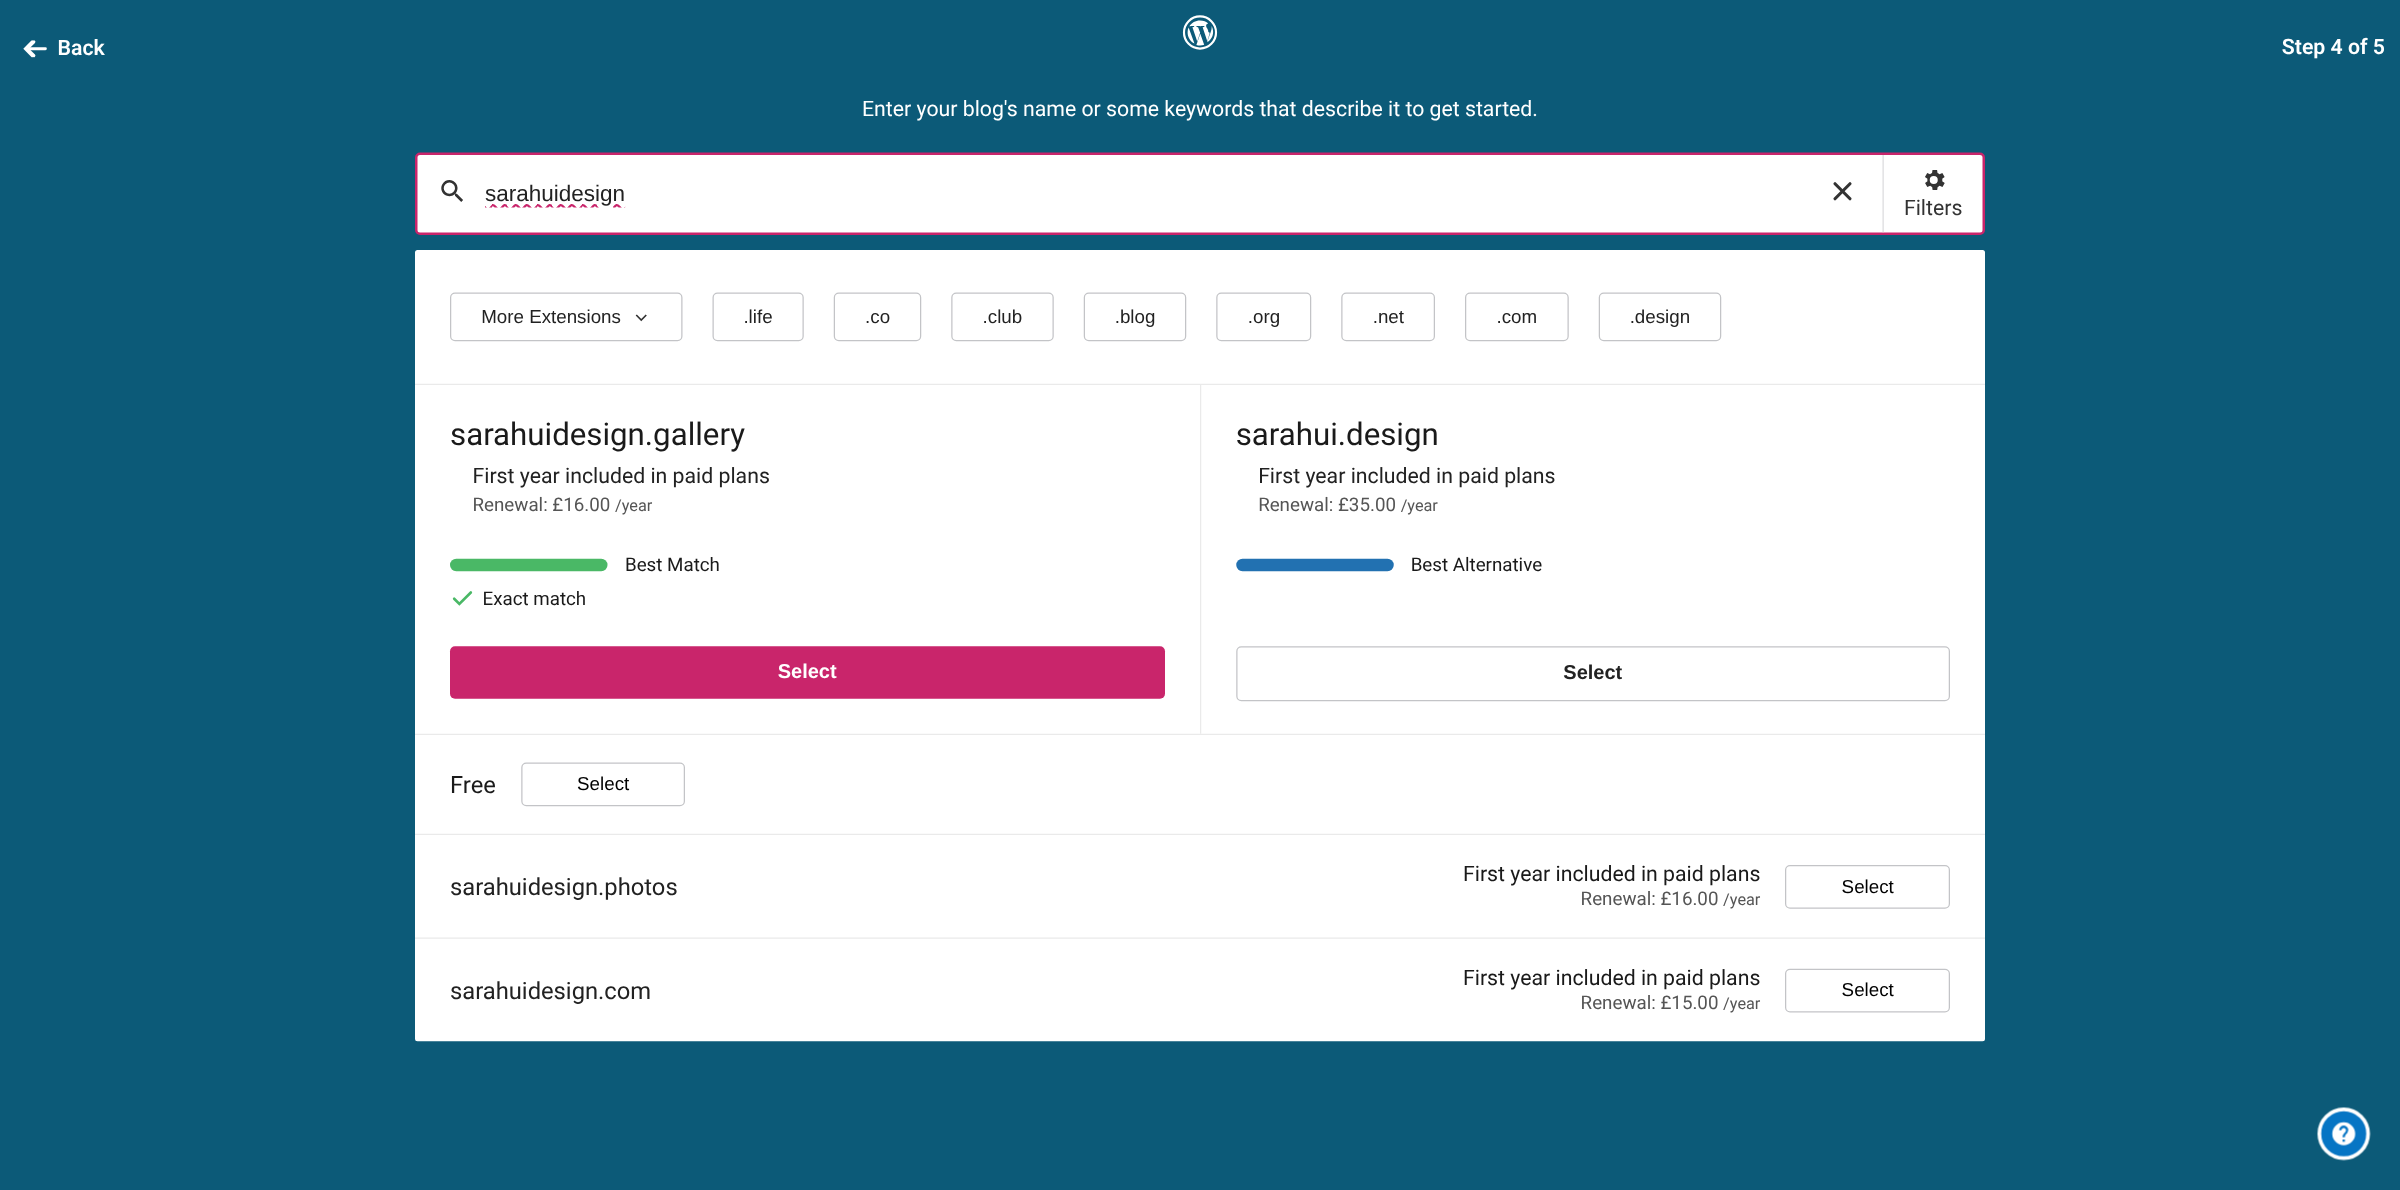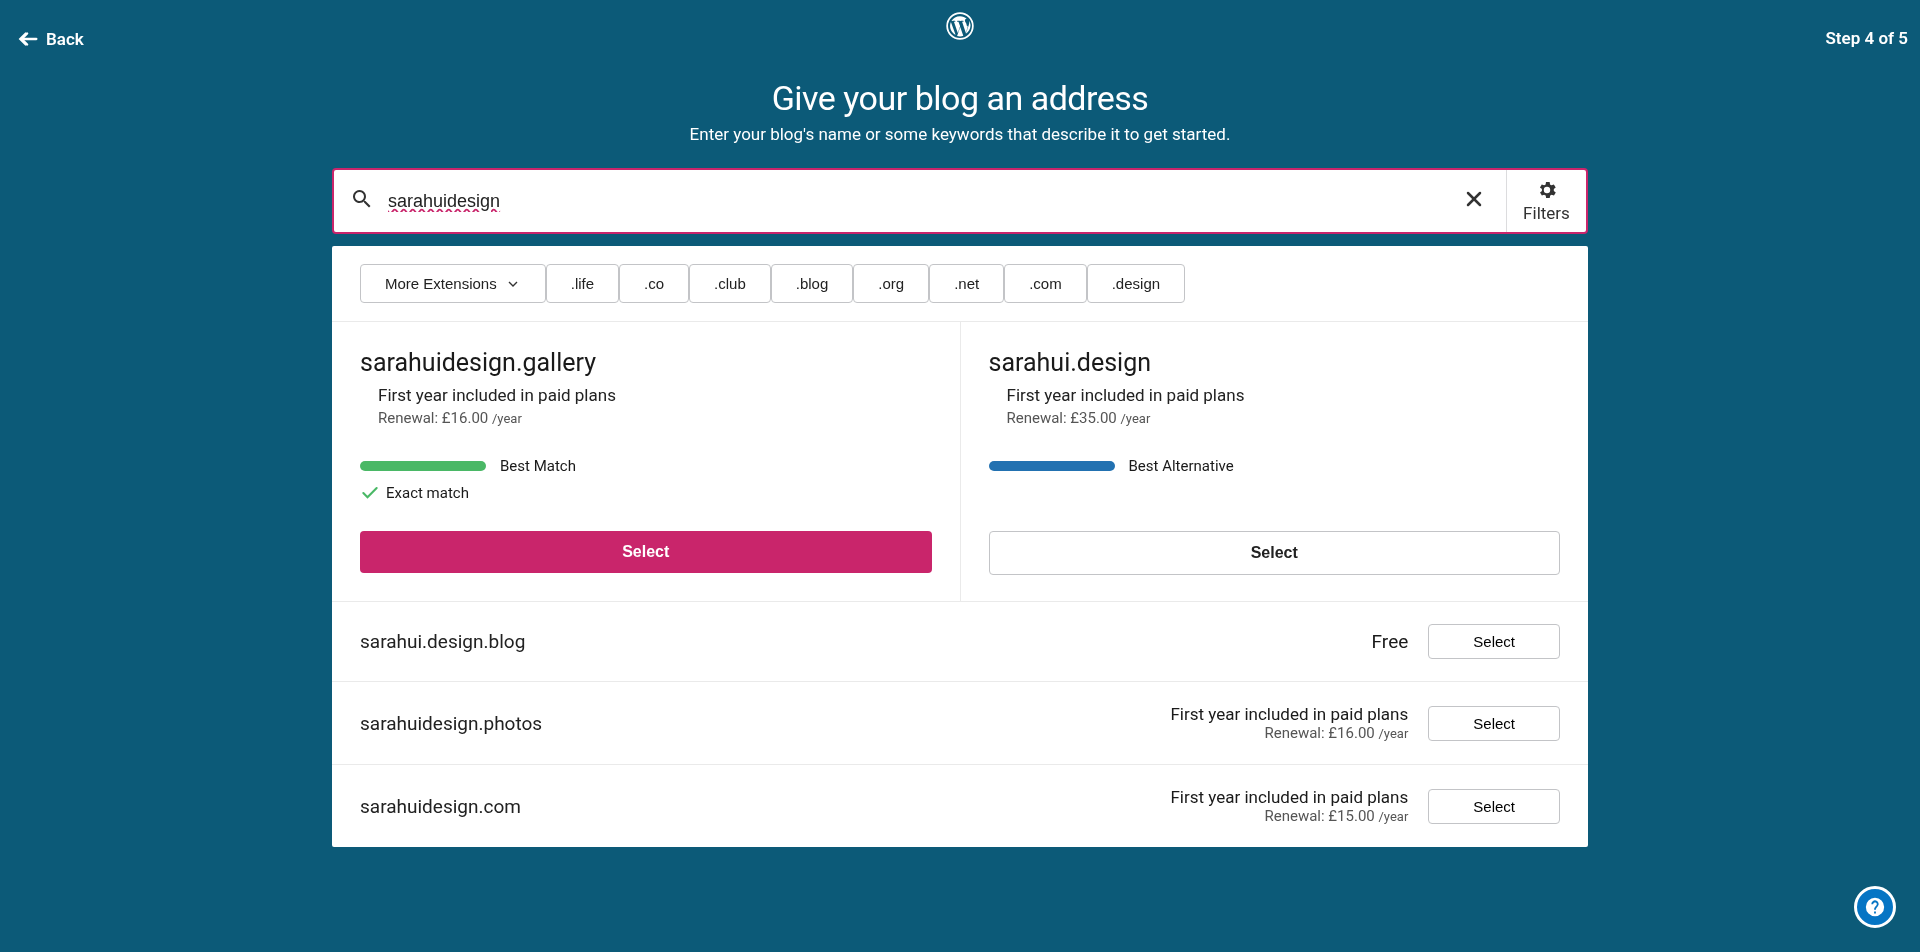--- a/index.html
+++ b/index.html
@@ -99,23 +99,23 @@
   font-size: 17px;
   color: #333;
 }
 .filters-btn svg { width: 22px; height: 22px; fill: #333; }
 .results-panel {
   background: white;
   margin-top: 12px;
   border-radius: 2px;
 }
 .ext-row {
-  padding: 18px 28px;
-  display: flex;
-  gap: 0;
+  padding: 34px 28px;
+  display: flex;
+  gap: 24px;
   border-bottom: 1px solid #eaeaea;
 }
 .ext-pill {
   border: 1px solid #c3c4c7;
   border-radius: 4px;
   padding: 10px 24px;
   font-size: 15px;
   cursor: pointer;
   background: white;
   color: #222;
@@ -256,21 +256,20 @@
   <div class="logo">
     <svg viewBox="0 0 24 24">
         <circle cx="12" cy="12" r="11" fill="none" stroke="white" stroke-width="1.5"></circle>
         <path d="M3.5 12c0 3.3 1.9 6.2 4.7 7.6L4.2 8.6C3.7 9.6 3.5 10.8 3.5 12zm14.2-.4c0-1-.4-1.8-.7-2.3-.4-.7-.8-1.3-.8-2 0-.8.6-1.5 1.4-1.5h.1C16.4 4.5 14.3 3.7 12 3.7c-3.1 0-5.8 1.6-7.3 4h.6c.9 0 2.4-.1 2.4-.1.5 0 .5.7.1.7 0 0-.5.1-1 .1l3.3 9.7 2-5.9-1.4-3.8c-.5 0-.9-.1-.9-.1-.5 0-.4-.8.1-.7 0 0 1.5.1 2.4.1.9 0 2.4-.1 2.4-.1.5 0 .5.7.1.7 0 0-.5.1-1 .1l3.2 9.6.9-3c.4-1.2.7-2.1.7-2.8zm-5.5 1.2L9.5 20.5c.8.2 1.6.4 2.5.4 1 0 2-.2 2.9-.5l-.1-.1-2.6-7.5zm7.7-5.1c0 .3.1.5.1.8 0 .8-.2 1.8-.6 3l-2.5 7.2c2.4-1.4 4.1-4.1 4.1-7.1 0-1.4-.4-2.8-1-3.9z" fill="white"></path>
       </svg>
   </div>
   <div class="step-indicator">Step 4 of 5</div>
 </div>
 
 <div class="title-section">
-  <h1 class="main-title">Give your blog an address</h1>
   <p class="subtitle">Enter your blog's name or some keywords that describe it to get started.</p>
 </div>
 
 <div class="content-wrap">
 
   <div class="search-row">
     <div class="search-left">
       <span class="search-icon">
         <svg viewBox="0 0 24 24">
             <path d="M15.5 14h-.79l-.28-.27a6.5 6.5 0 1 0-.7.7l.27.28v.79l5 5 1.5-1.5-5-5zm-6 0A4.5 4.5 0 1 1 14 9.5 4.5 4.5 0 0 1 9.5 14z"></path>
@@ -340,21 +339,20 @@
         <div class="badge-row">
           <div class="match-bar blue"></div>
           <span class="match-label">Best Alternative</span>
         </div>
         <div style="height:28px"></div>
         <button class="select-btn secondary">Select</button>
       </div>
     </div>
 
     <div class="list-row">
-      <div class="list-domain">sarahui.design.blog</div>
       <div class="list-free">Free</div>
       <button class="list-select">Select</button>
     </div>
 
     <div class="list-row">
       <div class="list-domain">sarahuidesign.photos</div>
       <div class="list-meta">
         <div class="plan">First year included in paid plans</div>
         <div class="ren"><span>Renewal: £16.00 </span><span class="py">/year</span></div>
       </div>

